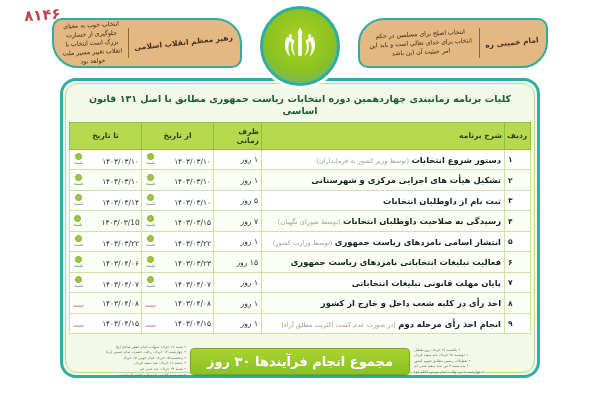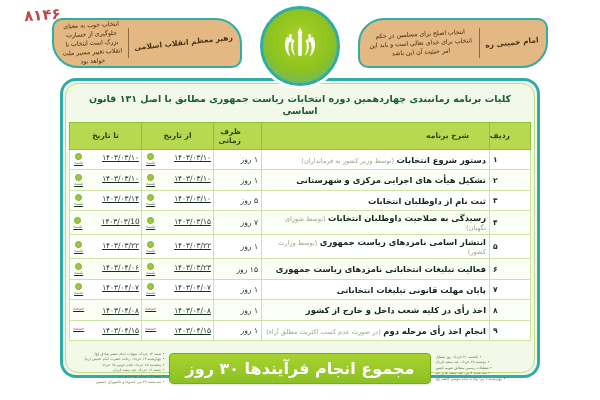--- a/index.html
+++ b/index.html
@@ -148,21 +148,21 @@
     width: 100%;
     border-collapse: collapse;
     table-layout: fixed;
     background: #ffffff;
   }
   table.sched th {
     background: #b6d94f;
     color: #2c4414;
     font-size: 7.6px;
     font-weight: bold;
-    padding: 4px 20px;
+    padding: 4px 2px;
     border: 1px solid #8fbf3b;
     line-height: 1.2;
   }
   table.sched td {
     border: 1px solid #cfe3a4;
     padding: 2px 3px;
     font-size: 7.6px;
     color: #16301f;
     height: 20.5px;
     vertical-align: middle;
@@ -181,25 +181,24 @@
     color: #10261a;
   }
   .desc-note {
     font-size: 6.6px;
     color: #9aa88c;
     font-weight: normal;
   }
 
   .date-cell-inner {
     display: flex;
-    align-items: flex-start;
+    align-items: flex-end;
     justify-content: center;
     gap: 17px;
     direction: ltr;
-    text-decoration: underline;
   }
   .daybadge {
     flex: 0 0 auto;
     width: 13px;
     text-align: center;
     font-size: 4.6px;
     color: #6f7f5c;
     line-height: 1;
   }
   .daybadge .dot {
@@ -237,21 +236,21 @@
     overflow: hidden;
   }
   .foot-col.right { text-align: right; }
   .foot-col.left  { text-align: left; }
   .foot-col p { white-space: nowrap; overflow: hidden; text-overflow: clip; }
 
   .summary-pill {
     flex: 0 0 auto;
     background: linear-gradient(180deg, #a8d32f 0%, #8cc024 100%);
     color: #ffffff;
-    font-size: 16px;
+    font-size: 13px;
     font-weight: bold;
     padding: 5px 16px;
     border-radius: 4px;
     border: 1px solid #7aa81f;
     white-space: nowrap;
     box-shadow: 0 1px 2px rgba(0,0,0,.12);
     text-align: right;
   }
 </style>
 </head>

